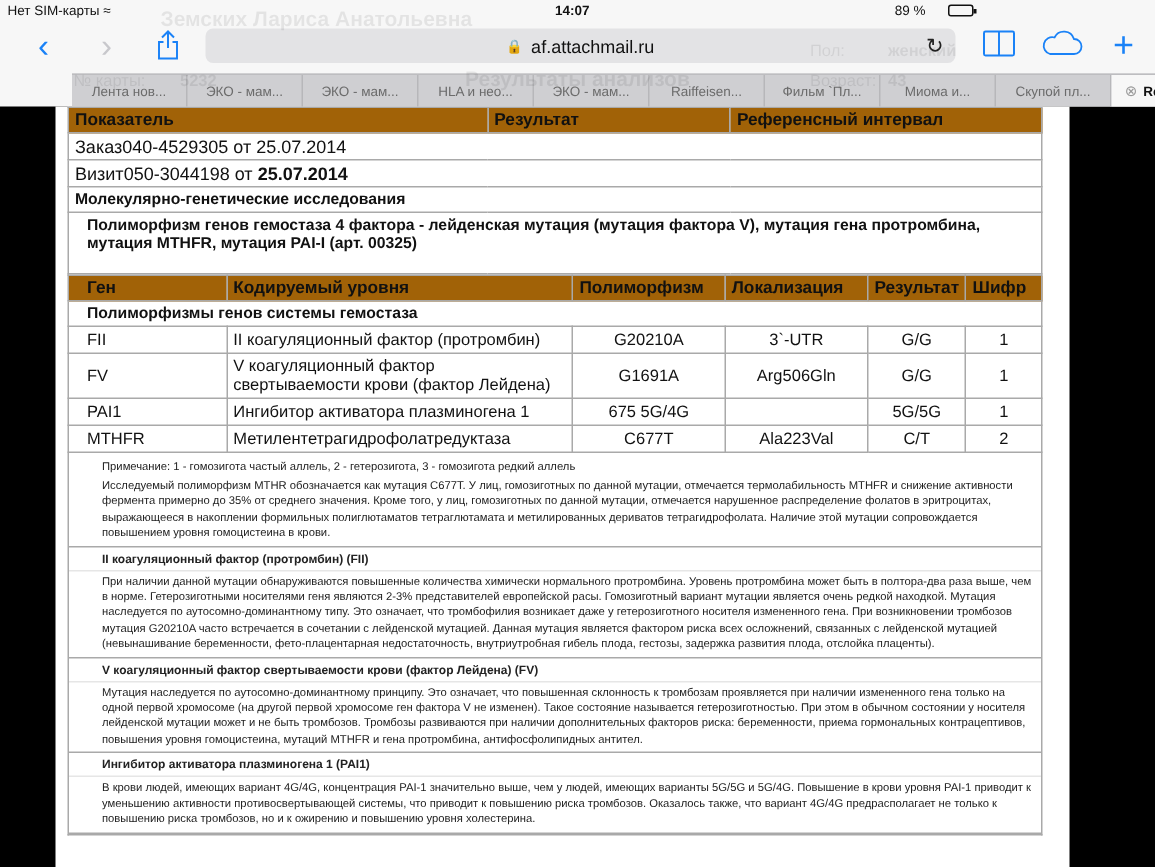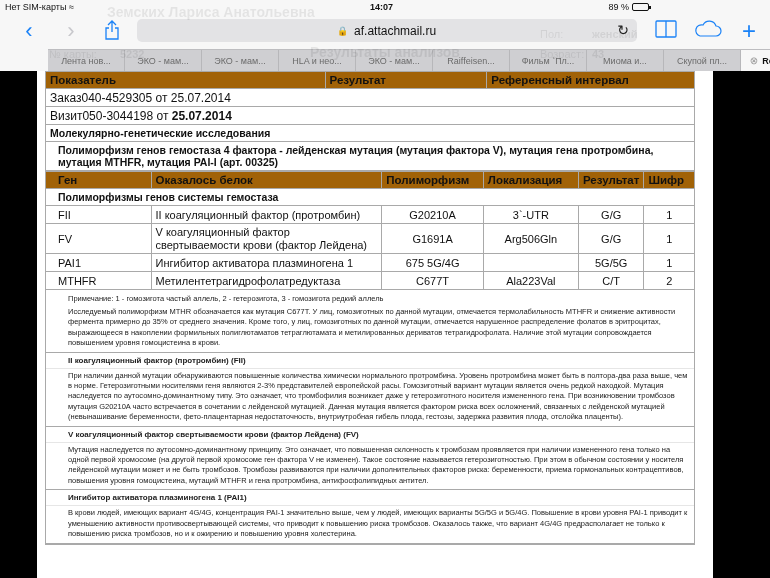--- a/index.html
+++ b/index.html
@@ -4,21 +4,21 @@
 <style>
   * { box-sizing: border-box; margin: 0; padding: 0; }
   html, body { width: 770px; height: 578px; overflow: hidden; background: #000; }
   body { font-family: "Liberation Sans", sans-serif; position: relative; }
 
   
   .chrome { position: absolute; left: 0; top: 0; width: 770px; height: 71px; background: #f7f7f7; z-index: 5; }
   .statusbar { position: absolute; left: 0; top: 0; width: 665px; height: 15px; font-size: 9px; color: #111; }
   .statusbar .carrier { position: absolute; left: 5px; top: 2px; }
   .statusbar .time { position: absolute; left: 370px; top: 2px; font-weight: bold; }
-  .statusbar .battery { position: absolute; right: 16px; top: 2px; display: flex; align-items: center; gap: 3px; }
+  .statusbar .battery { position: absolute; right: 16px; top: 2px; display: flex; align-items: center; gap: 15px; }
   .battery-icon { width: 17px; height: 8px; border: 1px solid #111; border-radius: 2px; position: relative; padding: 1px; }
   .battery-icon .fill { width: 90%; height: 100%; background: #111; }
   .battery-icon::after { content: ""; position: absolute; right: -3px; top: 2px; width: 2px; height: 3px; background: #111; }
 
   .ghost { position: absolute; color: rgba(0,0,0,0.08); font-weight: bold; font-size: 14px; z-index: 6; pointer-events: none; }
   .ghost.small { font-size: 11px; font-weight: normal; margin-top: 24px; }
 
   .navrow { position: absolute; left: 0; top: 15px; width: 770px; height: 32px; }
   .icon-btn { position: absolute; top: 5px; width: 22px; height: 22px; color: #1a82f7; font-size: 22px; line-height: 22px; text-align: center; }
   .icon-btn.disabled { color: #c8c8cc; }
@@ -142,38 +142,38 @@
         <td colspan="3" style="font-size:12px;">
           <span>Визит</span><span>050-3044198</span>
           <span>от</span>
           <span class="bold">25.07.2014</span>
         </td>
       </tr>
       <tr class="section-title">
         <td colspan="3">Молекулярно-генетические исследования</td>
       </tr>
       <tr>
-        <td colspan="3" class="bold indent" style="font-size:10.5px; line-height:12px; padding-top:2px; padding-bottom:2px;">Полиморфизм генов гемостаза  4 фактора - лейденская мутация (мутация фактора V), мутация гена протромбина, мутация MTHFR, мутация PAI-I (арт. 00325)</td>
+        <td colspan="3" class="bold indent" style="font-size:10.5px; line-height:12px; padding-top:2px; padding-bottom:14px;">Полиморфизм генов гемостаза  4 фактора - лейденская мутация (мутация фактора V), мутация гена протромбина, мутация MTHFR, мутация PAI-I (арт. 00325)</td>
       </tr>
     </tbody>
       </table>
 
     <table class="report" style="margin-left:0; border-top:none;">
       <colgroup>
         <col style="width:118px">
           <col style="width:240px">
           <col style="width:104px">
           <col style="width:98px">
           <col style="width:58px">
           <col style="width:52px">
       </colgroup>
       <tbody>
           <tr class="hdr">
         <td class="indent">Ген</td>
-        <td>Оказалось белок</td>
+        <td>Кодируемый уровня</td>
         <td>Полиморфизм</td>
         <td>Локализация</td>
         <td>Результат</td>
         <td>Шифр</td>
       </tr>
       <tr class="section-title">
         <td colspan="6" class="indent">Полиморфизмы генов системы гемостаза</td>
       </tr>
       <tr class="row18">
         <td class="indent">FII</td>

